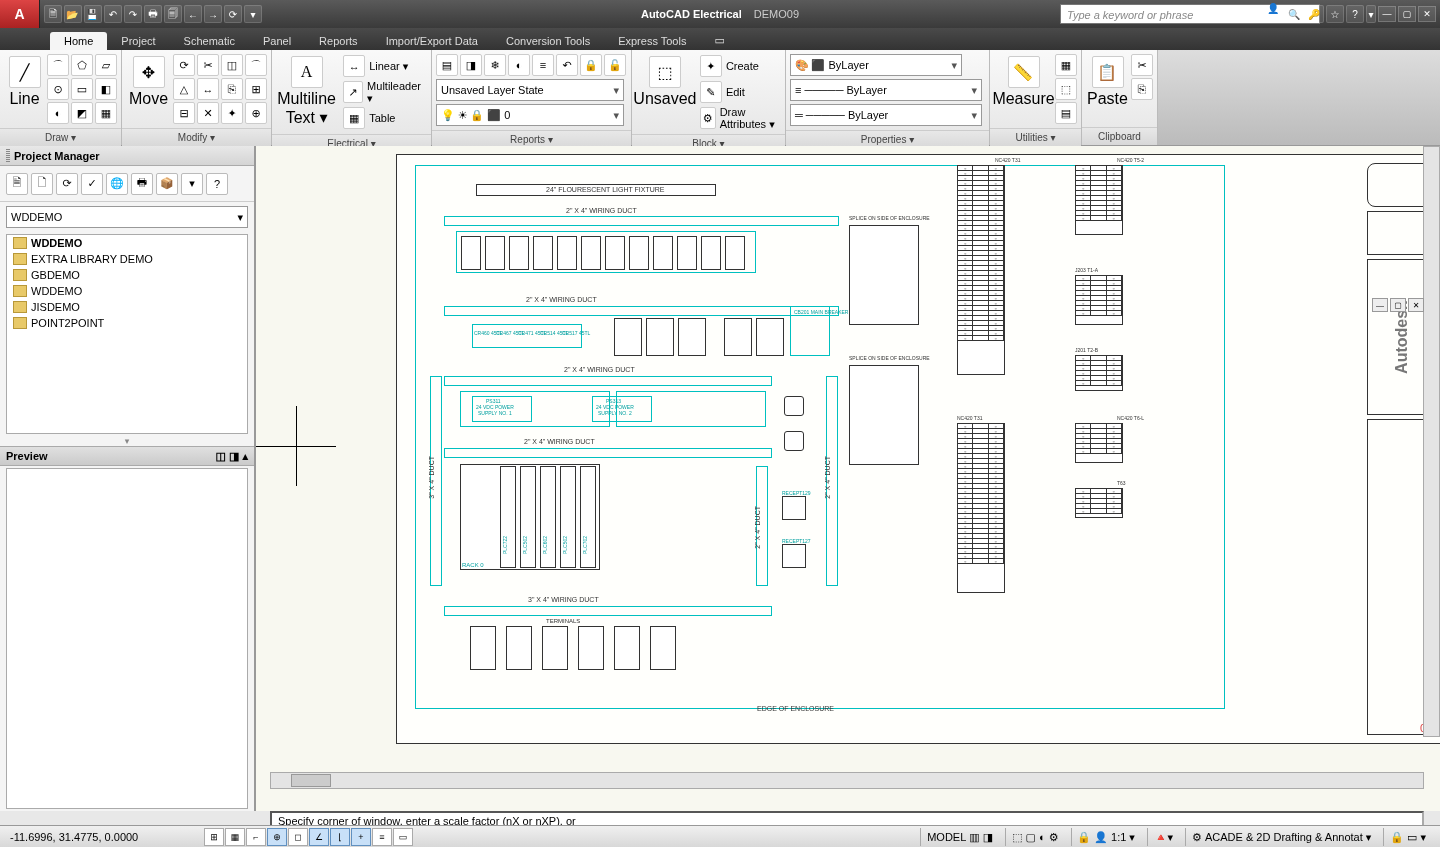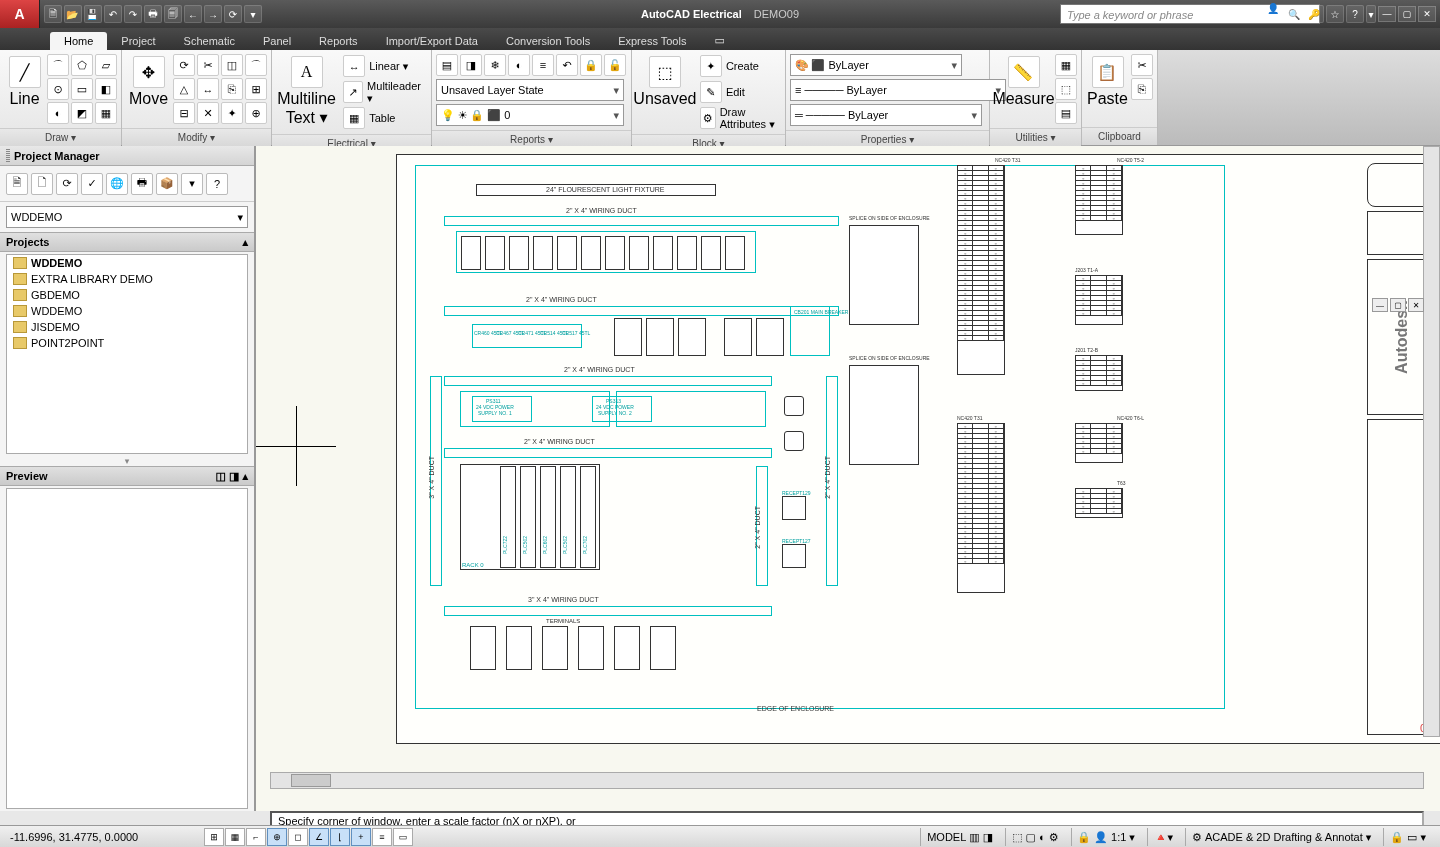--- a/index.html
+++ b/index.html
@@ -251,21 +251,21 @@
       </div>
     </div>
     <div class="panel-label">Block ▾</div>
   </div>
 
   <div class="ribbon-panel" style="width:204px">
     <div class="panel-body" style="flex-direction:column;gap:3px;align-items:stretch">
       <div class="ribbon-combo" style="width:172px">
           <span>🎨 ⬛ <span>ByLayer</span></span>
         </div>
-      <div class="ribbon-combo" style="width:216px">
+      <div class="ribbon-combo" style="width:192px">
           <span>≡ ───── <span>ByLayer</span></span>
         </div>
       <div class="ribbon-combo" style="width:192px">
           <span>═ ───── <span>ByLayer</span></span>
         </div>
     </div>
     <div class="panel-label">Properties ▾</div>
   </div>
 
   <div class="ribbon-panel" style="width:92px">
@@ -310,24 +310,20 @@
       <div class="pm-tbtn">✓</div>
       <div class="pm-tbtn">🌐</div>
       <div class="pm-tbtn">🖶</div>
       <div class="pm-tbtn">📦</div>
       <div class="pm-tbtn">▾</div>
       <div class="pm-tbtn">?</div>
     </div>
     <div class="pm-combo">
         <span>WDDEMO</span>
         <span>▾</span>
-      </div>
-    <div class="pm-section">
-        <span>Projects</span>
-        <span>▴</span>
       </div>
     <div class="pm-tree">
       <div class="tree-item selected">
           <div class="folder-icon"></div>
           <span>WDDEMO</span>
         </div>
       <div class="tree-item">
           <div class="folder-icon"></div>
           <span>EXTRA LIBRARY DEMO</span>
         </div>

